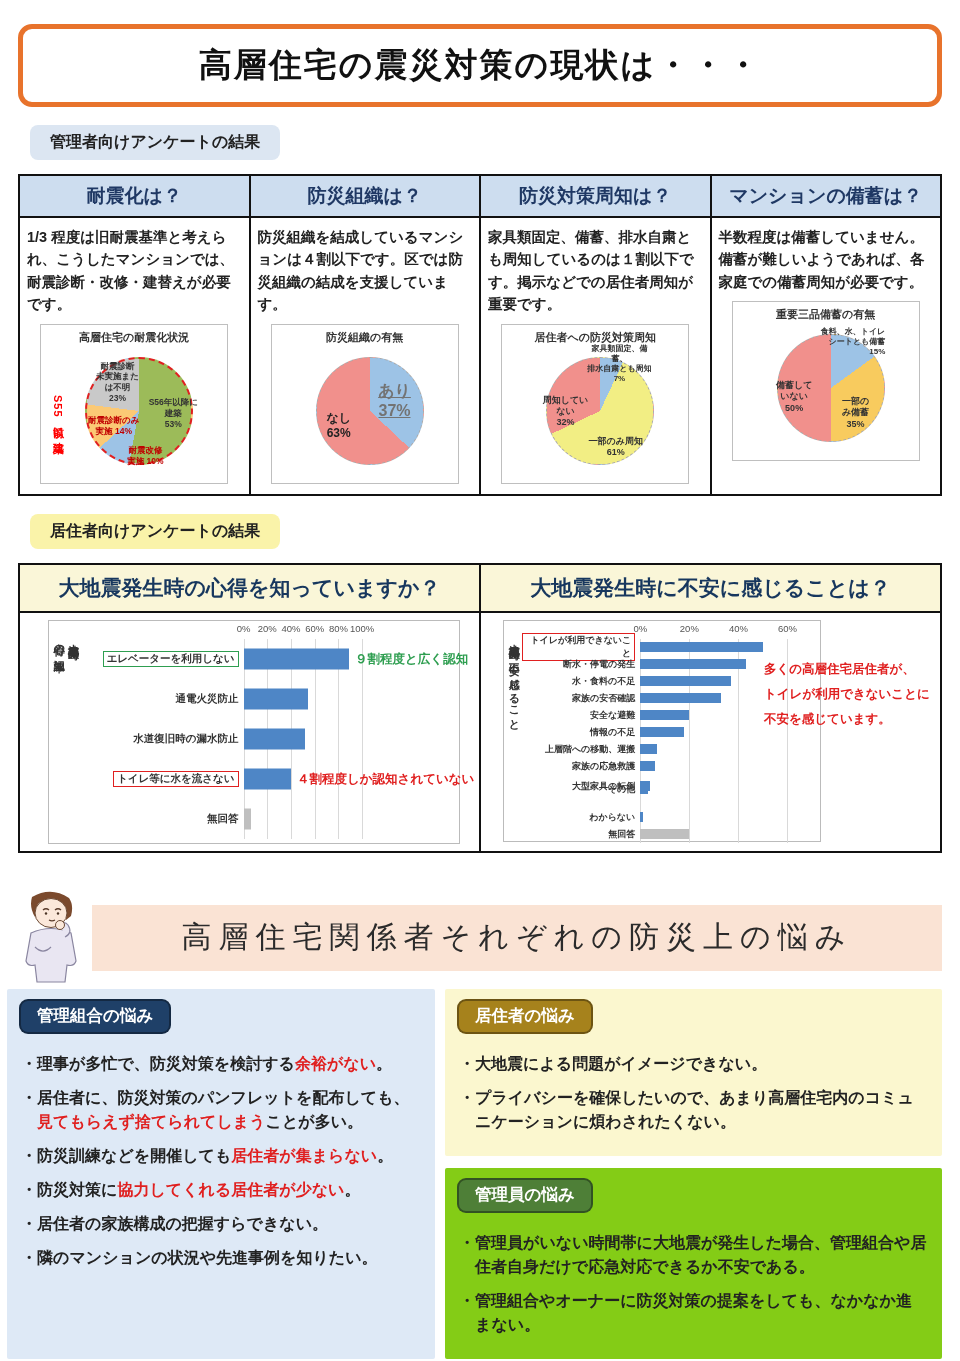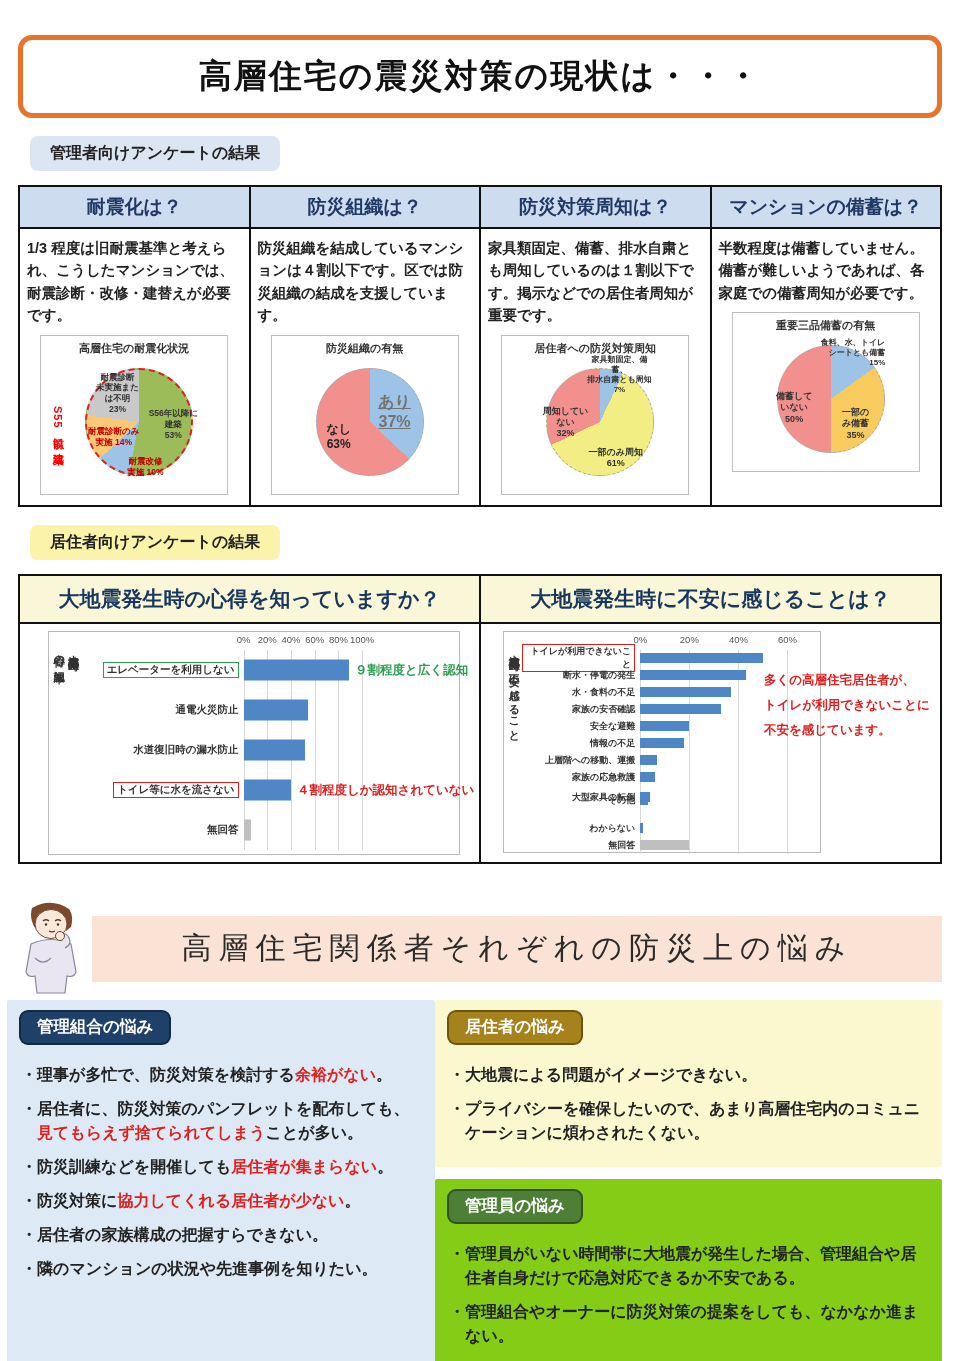--- a/index.html
+++ b/index.html
@@ -1,20 +1,20 @@
 <!DOCTYPE html>
 <html><head>
 <meta charset="utf-8">
 <style>
   * { margin:0; padding:0; box-sizing:border-box; }
   body { background:#fff; font-family:"Liberation Sans","DejaVu Sans",sans-serif; color:#1a1a1a; }
   .page { width:960px; height:1361px; position:relative; background:#fff; overflow:hidden; }
 
   
-  .title-box { margin:35px 18px 0 18px; border:5px solid #E8732C; border-radius:14px; padding:14px 10px; text-align:center; background:#fff; }
+  .title-box { margin:24px 18px 0 18px; border:5px solid #E8732C; border-radius:14px; padding:14px 10px; text-align:center; background:#fff; }
   .title-box h1 { font-size:33px; font-weight:bold; letter-spacing:2px; color:#111; }
 
   
   .tag { display:inline-block; margin:18px 0 0 30px; padding:7px 20px; border-radius:8px; font-size:16px; font-weight:bold; color:#222; }
   .tag-blue { background:#DCE6F2; }
   .tag-yellow { background:#FAF3A9; }
 
   
   .grid-table { margin:14px 18px 0 18px; display:grid; border:2px solid #111; background:#111; gap:2px; }
   .t1 { grid-template-columns:repeat(4,1fr); }
@@ -53,21 +53,21 @@
   .bc-note { position:absolute; top:50%; transform:translateY(-50%); white-space:nowrap; font-weight:bold; }
   .bc0 .bc-note { font-size:12.5px; }
   .bc-annot { position:absolute; right:6px; top:44px; width:170px; font-size:12.5px; font-weight:bold; line-height:2.0; white-space:pre-line; }
 
   
   .banner-row { position:relative; margin:46px 18px 0 18px; height:76px; }
   .banner-bar { position:absolute; left:74px; right:0; top:6px; bottom:4px; background:#FAE3D4; display:flex; align-items:center; justify-content:center; }
   .banner-bar .banner-text { font-size:30px; font-weight:normal; letter-spacing:7px; color:#2b2b2b; }
   .person { position:absolute; left:0; top:-10px; }
 
-  .worry-wrap { margin:14px 18px 0 7px; display:flex; }
+  .worry-wrap { margin:14px 18px 0 7px; display:flex; gap:10px; }
   .worry-box { border-radius:2px; padding:10px 12px 12px 12px; }
   .worry-left { width:428px; min-height:330px; }
   .worry-right { flex:1; display:flex; flex-direction:column; gap:12px; }
   .worry-title { display:inline-block; color:#fff; font-size:16.5px; font-weight:bold; padding:4px 16px 5px 16px; border-radius:9px; border:2px solid rgba(0,0,0,.35); margin-bottom:8px; }
   .worry-items p { font-size:16px; font-weight:600; line-height:1.5; margin:10px 2px; padding-left:1em; text-indent:-1em; color:#222; }
 </style>
 </head>
 <body>
 
 <div class="page">

